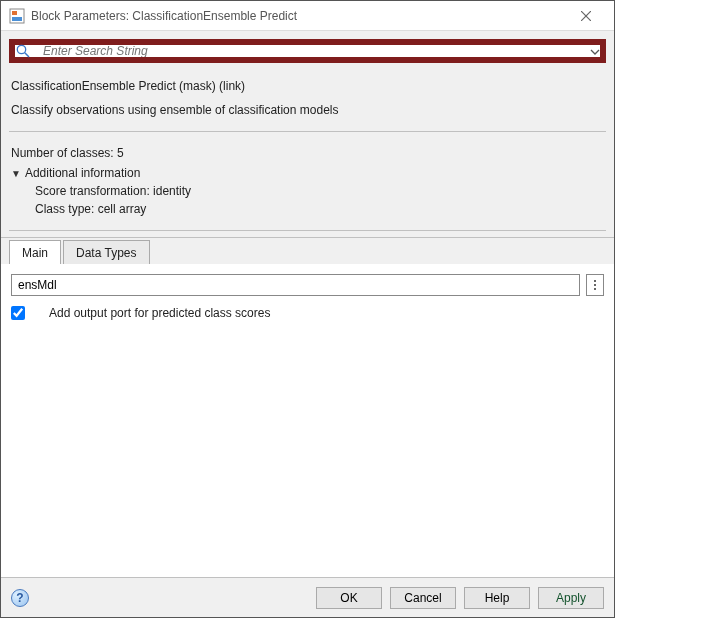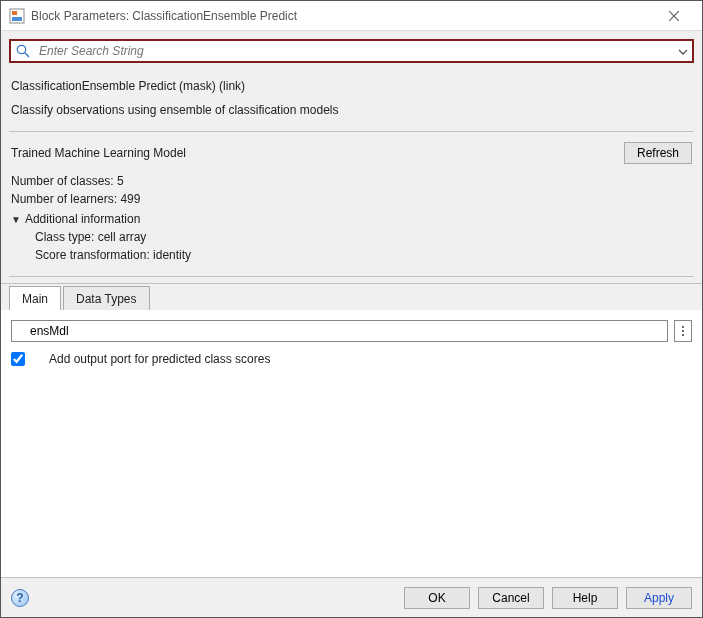--- a/index.html
+++ b/index.html
@@ -6,21 +6,21 @@
   html, body {
     margin: 0; padding: 0;
     width: 703px; height: 618px;
     font-family: "Segoe UI", Tahoma, sans-serif;
     font-size: 12px;
     color: #222;
     background: #fff;
     overflow: hidden;
   }
   .window {
-    width: 703px; height: 618px;
+    width: 615px; height: 618px;
     border: 1px solid #555;
     display: flex;
     flex-direction: column;
     background: #f0f0f0;
     justify-content: center;
   }
   .titlebar {
     height: 30px;
     background: #fff;
     border-bottom: 1px solid #ddd;
@@ -53,21 +53,21 @@
     padding: 8px 8px 0 8px;
     overflow: hidden;
   }
   .search-wrap {
     position: relative;
     margin-bottom: 16px;
   }
   .search-input {
     width: 100%;
     height: 24px;
-    border: 2px solid #7f1d1d;
+    border: 6px solid #7f1d1d;
     background: #fff;
     padding: 0 22px 0 28px;
     font-style: italic;
     color: #4d7c0f;
     font-size: 12px;
     font-family: inherit;
   }
   .search-icon {
     position: absolute;
     left: 6px; top: 4px;
@@ -101,21 +101,21 @@
     height: 22px;
     min-width: 64px;
     padding: 0 12px;
     background: #e6e6e6;
     border: 1px solid #aaa;
     font-family: inherit;
     font-size: 12px;
     cursor: pointer;
   }
   .btn:disabled {
-    color: #1d4ed8;
+    color: #14532d;
     cursor: default;
   }
   .info-line { margin: 4px 0; }
   .expander {
     display: flex;
     align-items: center;
     cursor: pointer;
     margin: 6px 0 4px 0;
   }
   .expander .tri {
@@ -176,21 +176,21 @@
     display: flex;
     align-items: center;
     gap: 6px;
     margin-bottom: 10px;
   }
   .form-row label { white-space: nowrap; }
   .text-input {
     flex: 1;
     height: 22px;
     border: 1px solid #888;
-    padding: 0 18px;
+    padding: 0 6px;
     font-family: inherit;
     font-size: 12px;
   }
   .ellipsis-btn {
     width: 18px; height: 22px;
     border: 1px solid #888;
     background: #fff;
     display: flex;
     flex-direction: column;
     align-items: center;
@@ -271,32 +271,27 @@
         </svg>
       </span>
     </div>
 
     <div class="mask-block">
       <div class="mask-title">ClassificationEnsemble Predict (mask) (link)</div>
       <div class="mask-desc">Classify observations using ensemble of classification models</div>
     </div>
 
     <div class="model-block">
-      <div class="model-header">
-        <span class="section-title">Trained Machine Learning Model</span>
-        <button class="btn">Refresh</button>
-      </div>
       <div class="info-line">Number of classes: 5</div>
-      <div class="info-line">Number of learners: 499</div>
       <div class="expander">
         <span class="tri">▼</span>
         <span>Additional information</span>
       </div>
+      <div class="sub-info">Score transformation: identity</div>
       <div class="sub-info">Class type: cell array</div>
-      <div class="sub-info">Score transformation: identity</div>
     </div>
 
     <div class="tabs-area">
       <div class="tabstrip">
         <div class="tab active">
           <span>Main</span>
         </div>
         <div class="tab">
           <span>Data Types</span>
         </div>

